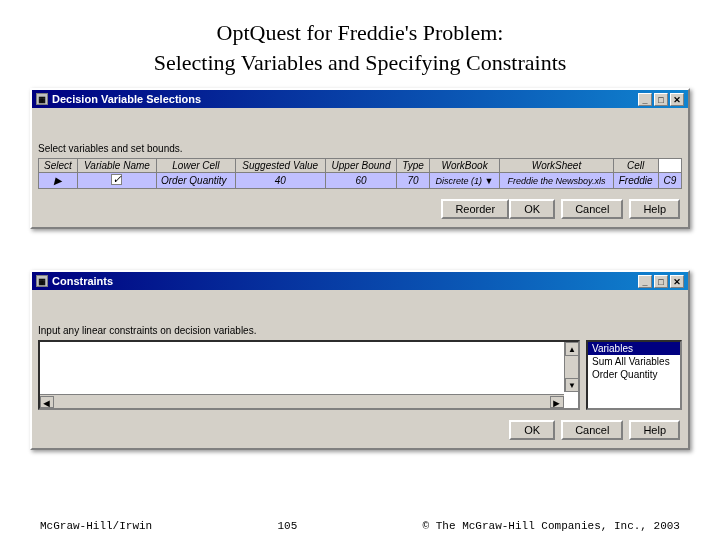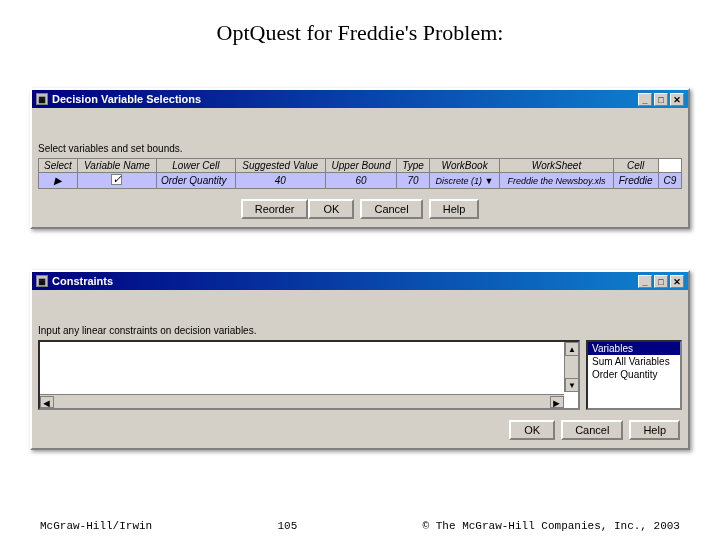--- a/index.html
+++ b/index.html
@@ -181,20 +181,21 @@
       color: #000;
       font-family: Liberation Mono, monospace;
       text-align: right;
     }
   </style>
 </head>
 <body>
 
 <div class="page-title">
   <div>OptQuest for Freddie's Problem:</div>
+  <div>Selecting Variables and Specifying Constraints</div>
 </div>
 
 <div class="dialog" style="left: 30px; top: 88px; width: 660px;">
   <div class="dialog-titlebar">
     <div class="titlebar-left">
       <span class="titlebar-icon">▦</span>
       <span>Decision Variable Selections</span>
     </div>
     <div class="titlebar-buttons">
       <div class="titlebar-btn">_</div>
@@ -231,21 +232,21 @@
             <span style="font-size:9px;">Discrete (1) ▼</span>
           </td>
           <td style="font-size:9px;">Freddie the Newsboy.xls</td>
           <td>Freddie</td>
           <td>C9</td>
         </tr>
       </tbody>
     </table>
   </div>
 
-  <div style="display:flex; justify-content:center; padding: 4px 8px 8px 8px;">
+  <div style="display:flex; justify-content:flex-end; padding: 4px 8px 8px 8px;">
     <button class="dialog-btn">Reorder</button>
     <div style="display:flex; gap:6px;">
       <button class="dialog-btn">OK</button>
       <button class="dialog-btn">Cancel</button>
       <button class="dialog-btn">Help</button>
     </div>
   </div>
 </div>
 
 <div class="dialog" style="left: 30px; top: 270px; width: 660px;">

